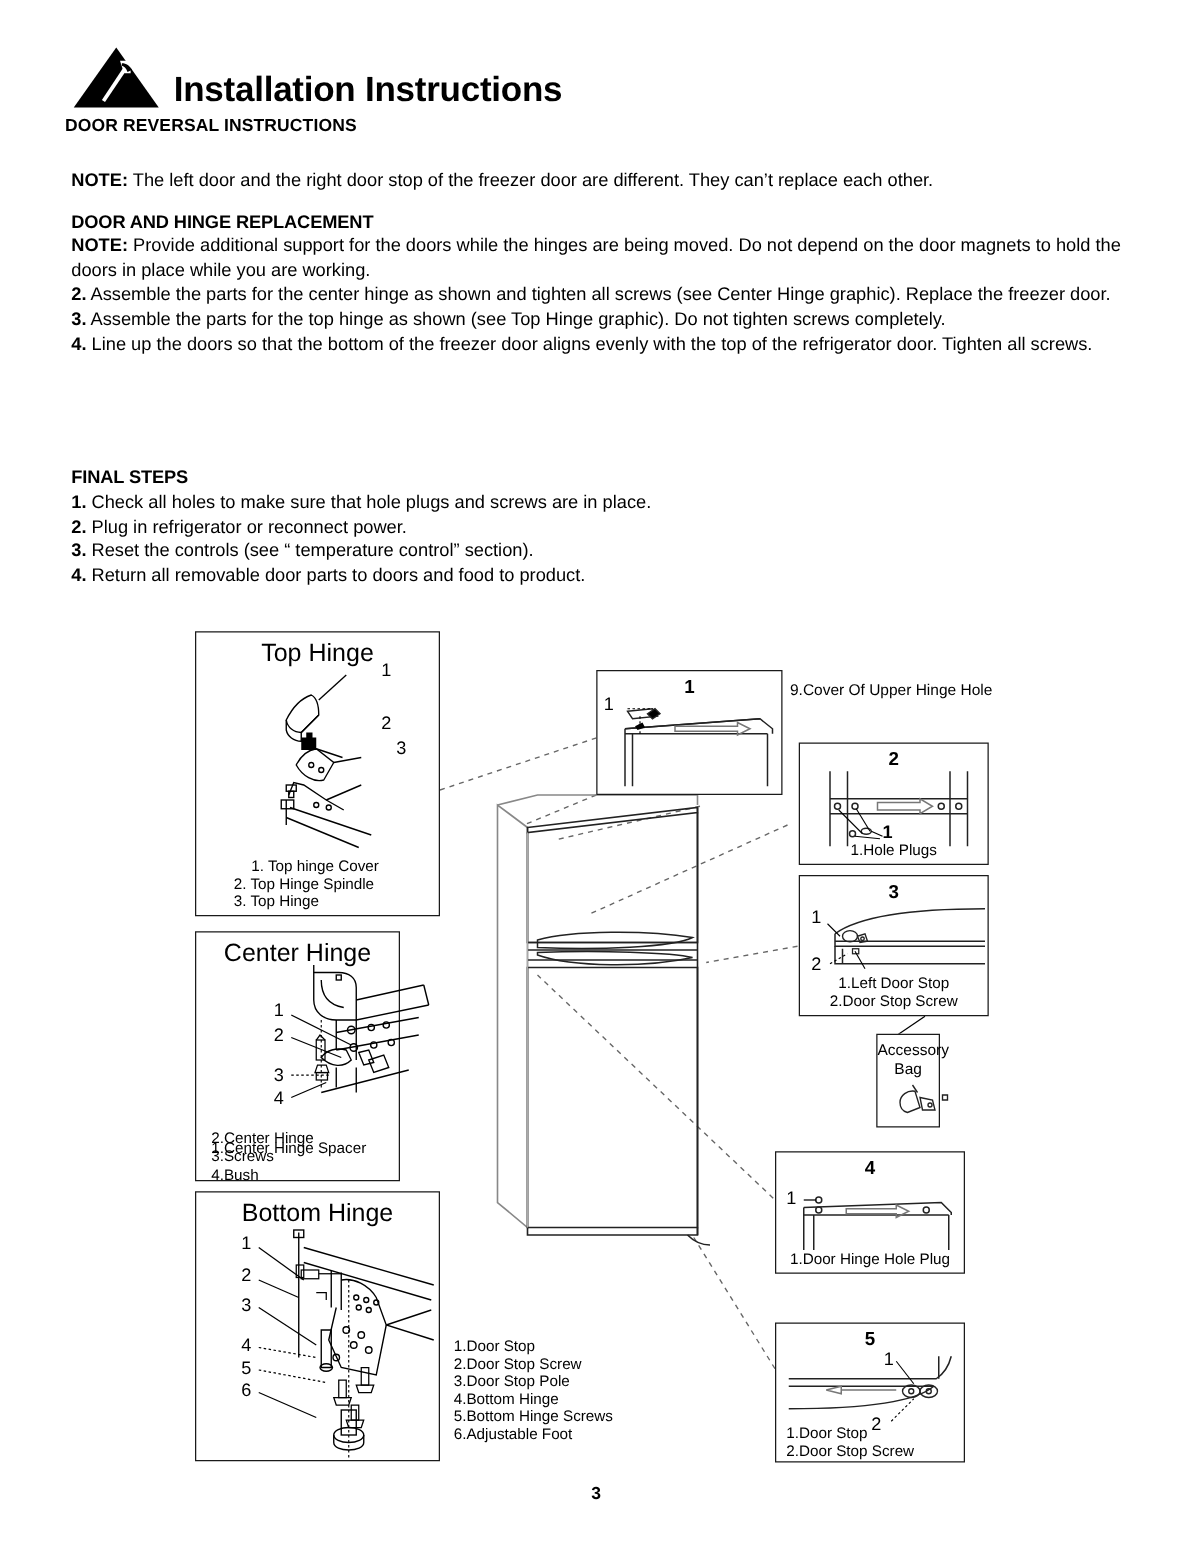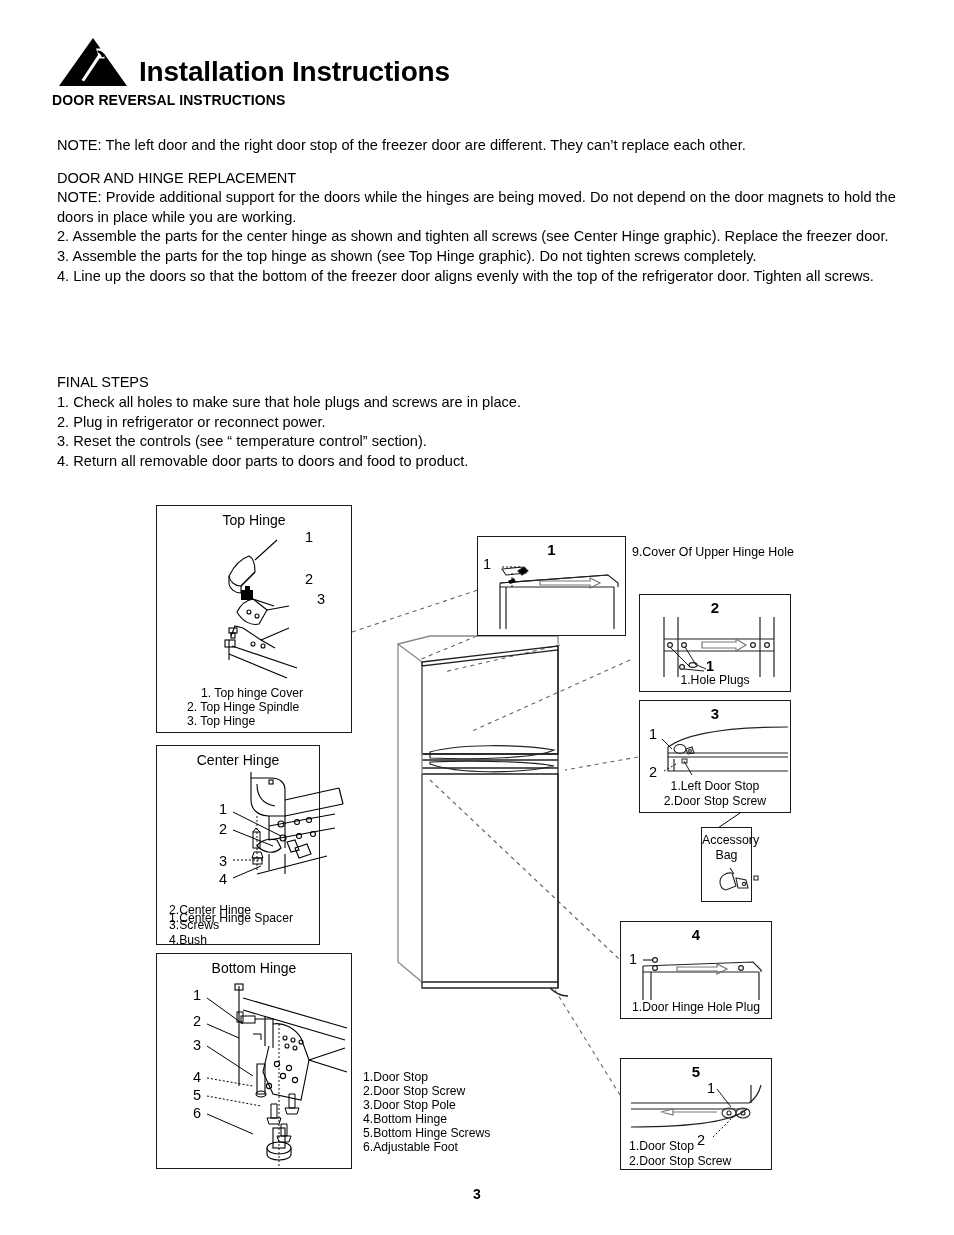--- a/index.html
+++ b/index.html
@@ -61,24 +61,24 @@
     font-size: 14.6px;
     line-height: 19.6px;
   }
   .body-text p {
     margin: 0;
   }
   .gap {
     height: 13px;
   }
   .b {
-    font-weight: normal;
+    font-weight: bold;
   }
   .subhead {
-    font-weight: normal;
+    font-weight: bold;
     letter-spacing: -0.1px;
   }
 
   .final-steps {
     position: absolute;
     left: 57px;
     top: 373px;
     width: 600px;
     font-size: 14.6px;
     line-height: 19.8px;
@@ -93,21 +93,21 @@
   .fig-box {
     position: absolute;
     box-sizing: border-box;
     border: 1.4px solid #1a1a1a;
     background: #ffffff;
   }
   .fig-title {
     position: absolute;
     width: 100%;
     text-align: center;
-    font-size: 14px;
+    font-size: 20px;
     top: 6px;
     left: 0;
   }
   .fig-num {
     position: absolute;
     width: 100%;
     text-align: center;
     font-size: 15px;
     font-weight: bold;
     top: 4px;

